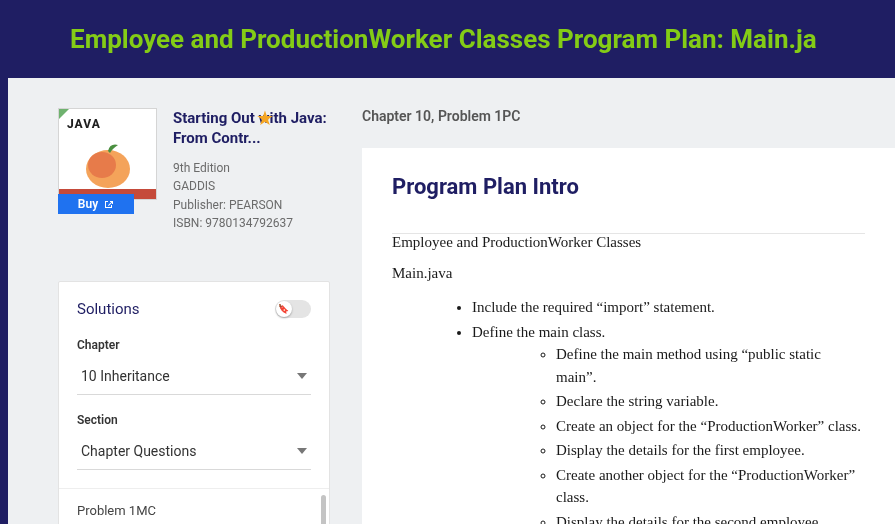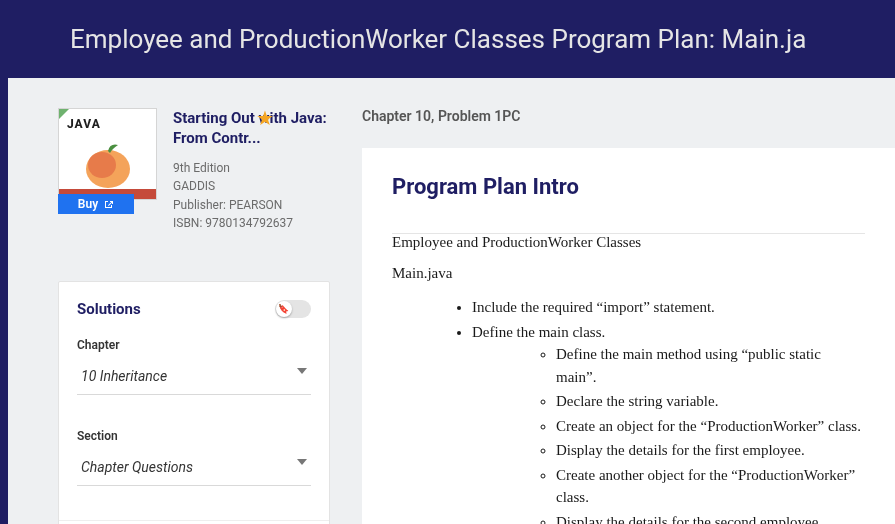--- a/index.html
+++ b/index.html
@@ -5,24 +5,24 @@
   * { box-sizing: border-box; margin: 0; padding: 0; }
   body {
     font-family: -apple-system, BlinkMacSystemFont, "Segoe UI", Roboto, "Helvetica Neue", Arial, sans-serif;
     background: #eef0f2;
     width: 895px;
     height: 524px;
     overflow: hidden;
   }
   .header {
     background: #1f1e63;
-    color: #e5e5e5;
+    color: #84cc16;
     padding: 24px 0 24px 70px;
     font-size: 26px;
-    font-weight: 400;
+    font-weight: 700;
     white-space: nowrap;
     overflow: hidden;
   }
   .side-strip {
     position: absolute;
     left: 0;
     top: 76px;
     width: 8px;
     height: 448px;
     background: #1f1e63;
@@ -122,21 +122,21 @@
     height: 245px;
   }
   .card-head {
     display:flex;
     justify-content:space-between;
     align-items:center;
     margin-bottom: 20px;
   }
   .card-title {
     color:#1f1e63;
-    font-weight:700;
+    font-weight:400;
     font-size:15px;
   }
   .toggle {
     width: 36px;
     height: 18px;
     background:#e4e4e4;
     border-radius:9px;
     position:relative;
     cursor:pointer;
   }
@@ -150,28 +150,27 @@
     display:flex;
     align-items:center;
     justify-content:center;
     font-size:9px;
     color:#333;
   }
   .sel-label { font-size:12px; font-weight:600; color:#333; margin-bottom:6px; }
   .sel {
     display:flex;
     justify-content:space-between;
-    align-items:flex-start;
+    align-items:center;
     padding: 10px 4px;
     border-bottom:1px solid #d9d9d9;
     font-size:14px;
     color:#333;
     cursor:pointer;
-    margin-bottom:34px;
-    font-style:italic;
+    margin-bottom:18px;
   }
   .sel svg { fill:#777; }
   .problem-row {
     margin: 0 -18px;
     padding: 14px 18px;
     font-size:13px;
     color:#444;
     border-top:1px solid #eee;
     cursor:pointer;
     position:relative;

